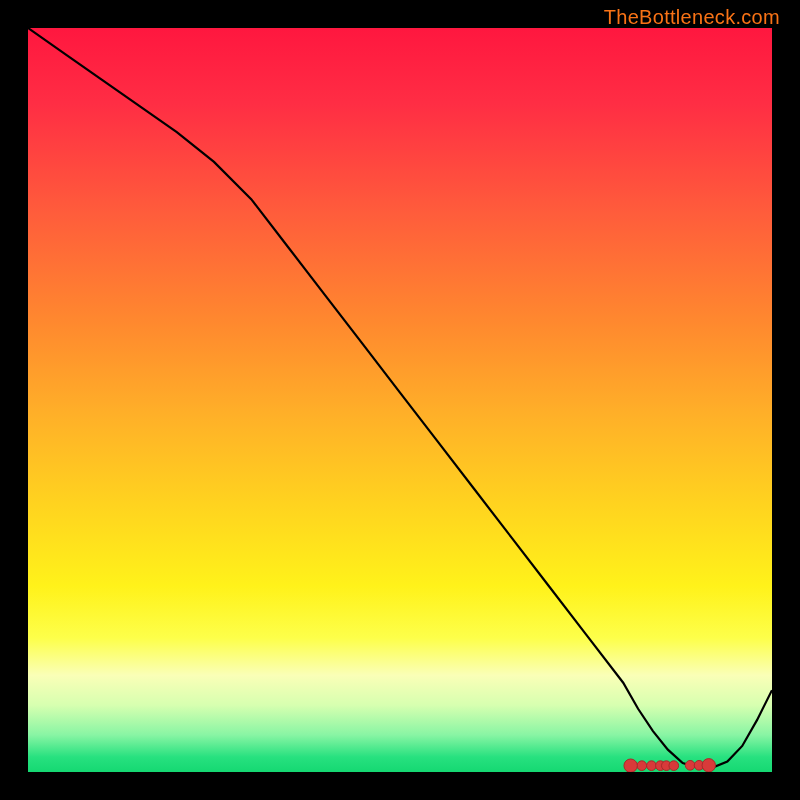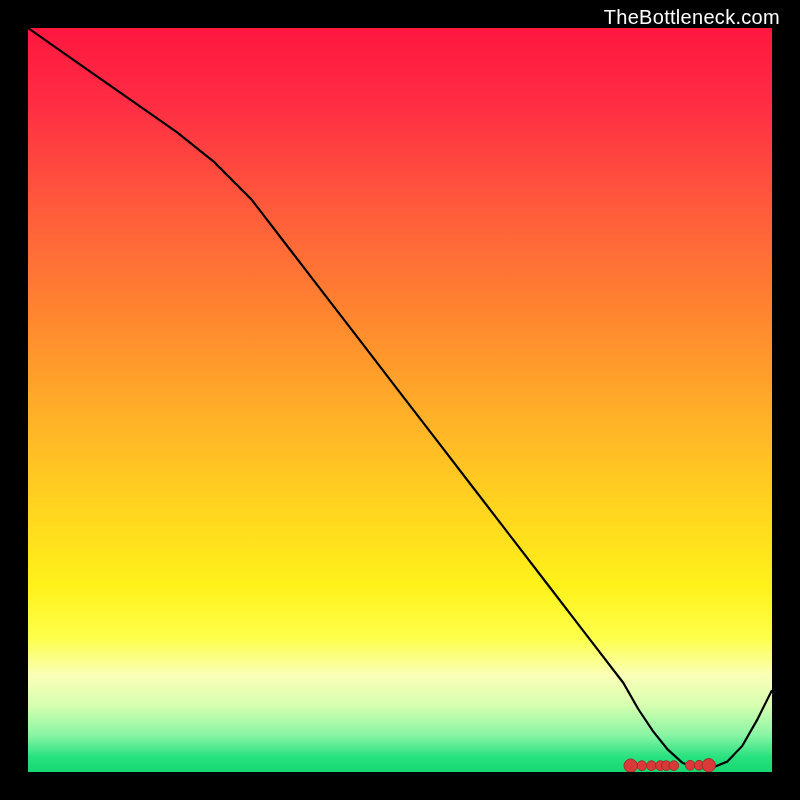--- a/index.html
+++ b/index.html
@@ -4,21 +4,21 @@
 <style>
   * { margin: 0; padding: 0; box-sizing: border-box; }
   html, body { width: 800px; height: 800px; background: #000; overflow: hidden; }
   .wrap { position: relative; width: 800px; height: 800px; background: #000; }
   .watermark {
     position: absolute;
     top: 6px;
     right: 20px;
     font-family: Arial, sans-serif;
     font-size: 20px;
-    color: #ffffff;
+    color: #f97316;
     letter-spacing: 0.3px;
     font-weight: 500;
   }
   .plot-frame {
     position: absolute;
     left: 28px;
     top: 28px;
     width: 744px;
     height: 744px;
     overflow: hidden;

